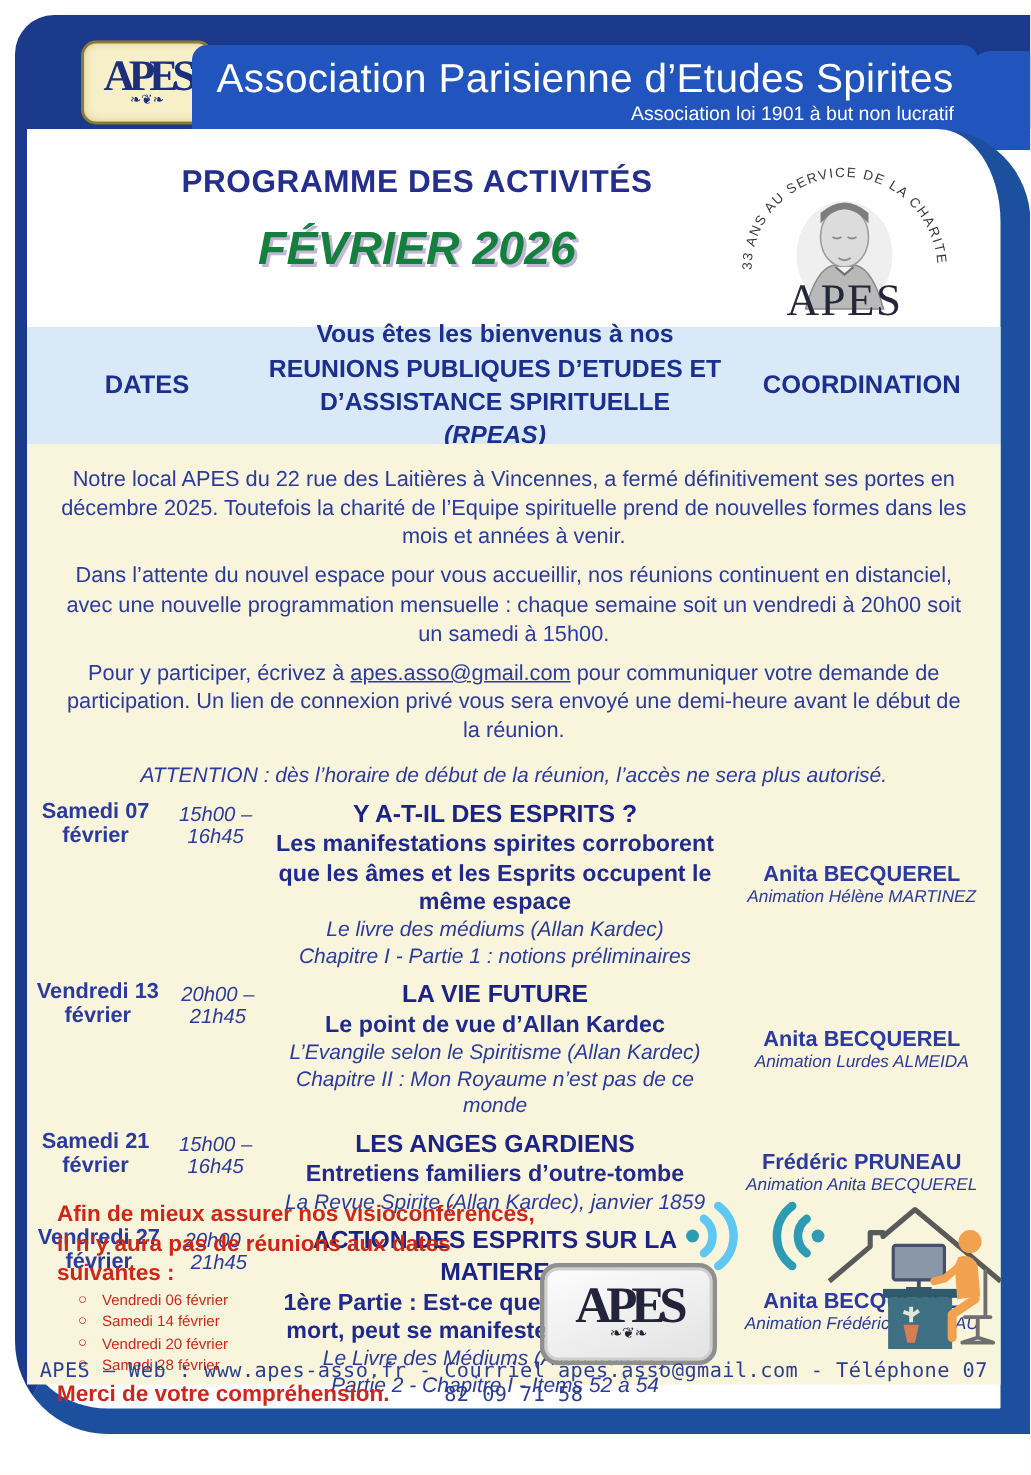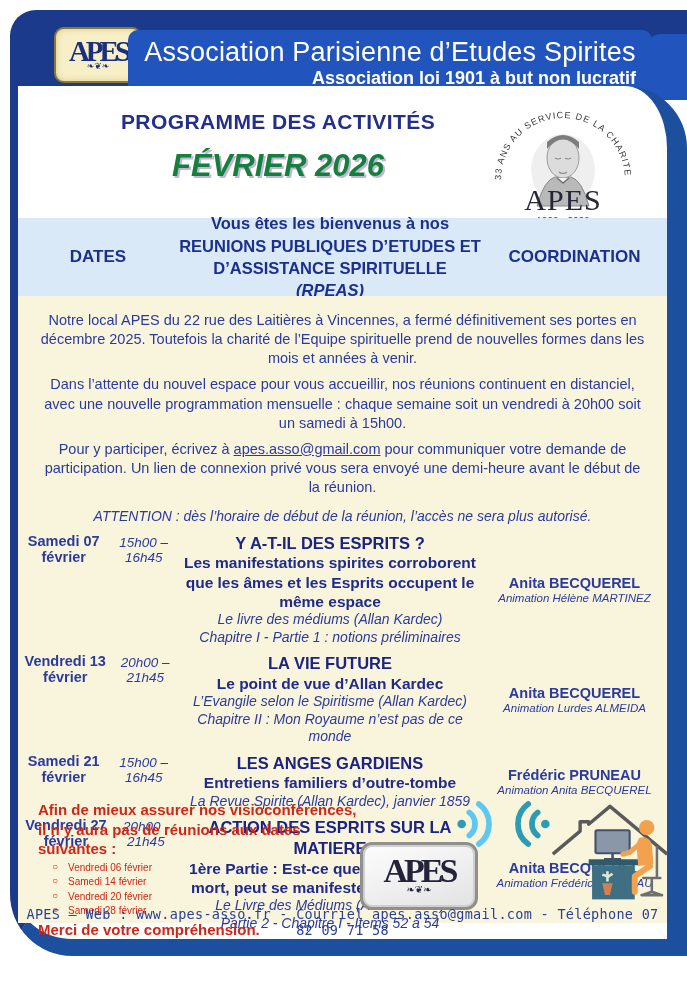--- a/index.html
+++ b/index.html
@@ -13,21 +13,21 @@
             background:#f7efc8;border:2px solid #8a7a35;border-radius:10px;
             box-shadow:inset 0 0 6px #d9c88a;display:flex;flex-direction:column;
             align-items:center;justify-content:center;}
   .logo-top .logo-word{font-family:"Liberation Serif",serif;font-weight:bold;
             font-size:29px;line-height:0.85;color:#1b2f7e;letter-spacing:-4px;}
   .logo-top .logo-orn{font-size:9px;color:#1b2f7e;line-height:1;margin-top:-1px;}
   .banner{position:absolute;left:118px;top:20px;width:524px;height:64px;
           background:#2254bd;border-radius:10px;color:#fff;}
   .banner-title{text-align:center;font-size:27px;font-weight:500;margin-top:7px;
                 letter-spacing:0.2px;}
-  .banner-subtitle{text-align:right;font-size:18px;font-weight:bold;
+  .banner-subtitle{text-align:right;font-size:13px;font-weight:normal;
                    padding-right:16px;margin-top:0px;}
   .banner-tab{position:absolute;right:0;top:24px;width:42px;height:66px;
               background:#2254bd;border-top-left-radius:16px;}
 
   
   .frame{position:absolute;left:10px;top:86px;right:0;bottom:27px;background:#fff;
          border-left:8px solid #1b3a8c;border-right:20px solid #1d4f9f;
          border-bottom:17px solid #1d4f9f;
          border-top-right-radius:62px;border-bottom-left-radius:62px;}
 

